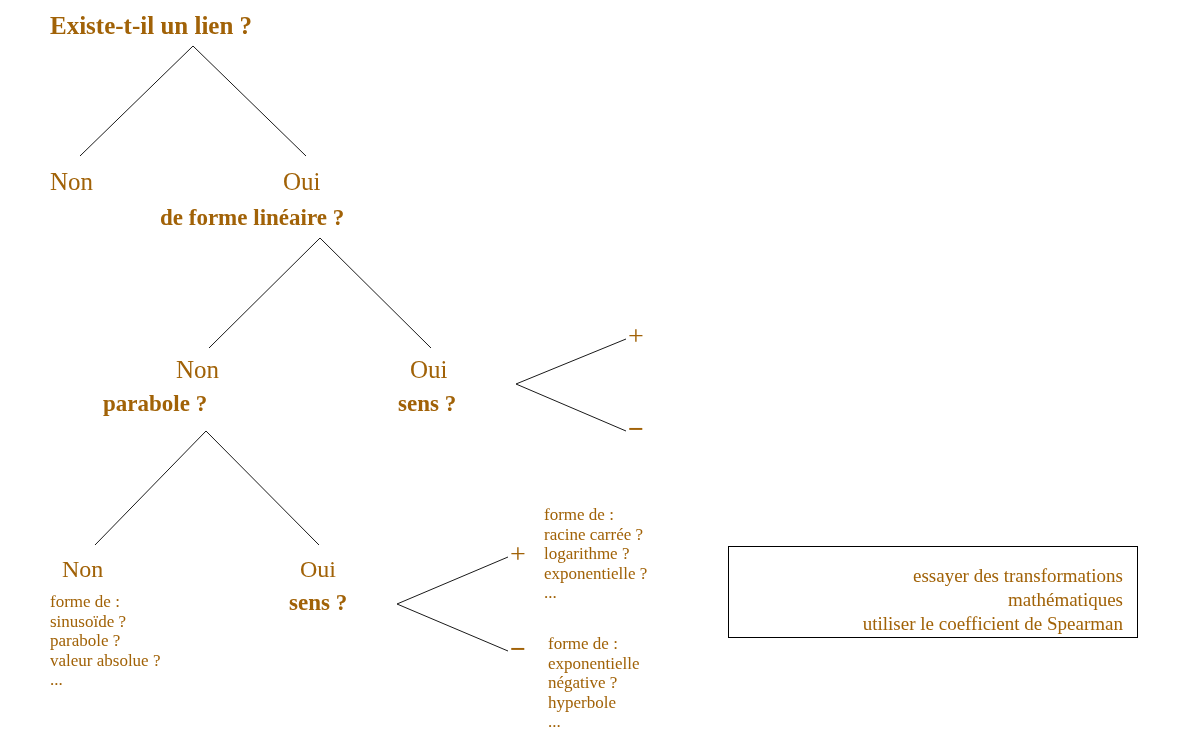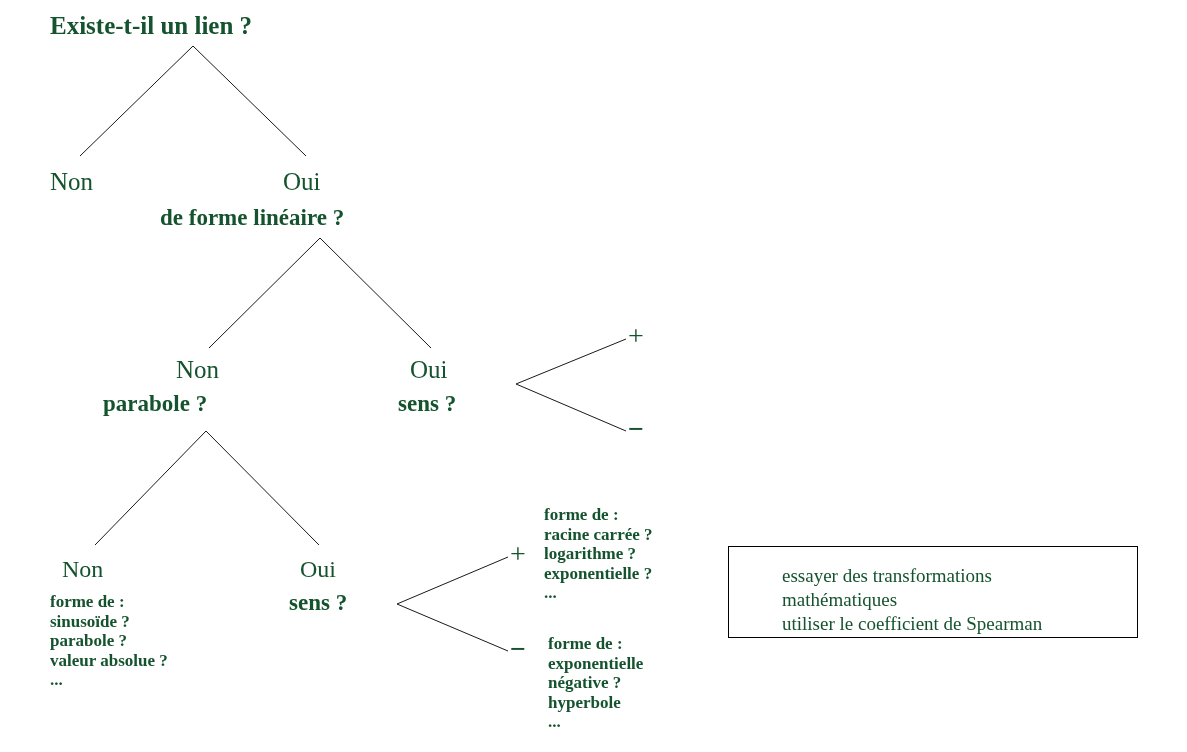--- a/index.html
+++ b/index.html
@@ -7,21 +7,21 @@
     padding: 0;
     background: #ffffff;
   }
   #canvas {
     position: relative;
     width: 1187px;
     height: 752px;
     background: #ffffff;
     overflow: hidden;
     font-family: "Liberation Serif", "DejaVu Serif", serif;
-    color: #14532d;
+    color: #a16207;
   }
   .node {
     position: absolute;
     white-space: nowrap;
     line-height: 1.0;
   }
   .q-title {
     font-size: 25px;
     font-weight: bold;
   }
@@ -35,21 +35,21 @@
   }
   .ans-small {
     font-size: 24px;
     font-weight: normal;
   }
   .list {
     position: absolute;
     font-size: 17px;
     line-height: 19.5px;
     white-space: pre-line;
-    font-weight: bold;
+    font-weight: normal;
   }
   .para {
     position: absolute;
     font-size: 20px;
     line-height: 26px;
     font-weight: normal;
   }
   .para b { font-weight: bold; }
   .sign-plus {
     position: absolute;
@@ -155,17 +155,17 @@
 ...</div>
 
   <div class="list" style="left:548px; top:634px;">forme de :
 exponentielle
 négative ?
 hyperbole
 ...</div>
 
   <div class="outline-box" style="left:728px; top:546px; width:410px; height:92px;"></div>
 
-  <div class="box-text" style="left:782px; top:564px; width:395px;">essayer des transformations
+  <div class="box-text" style="left:728px; top:564px; width:395px;text-align:right;">essayer des transformations
 mathématiques
 utiliser le coefficient de Spearman</div>
 
 </div>
 
 </body></html>

